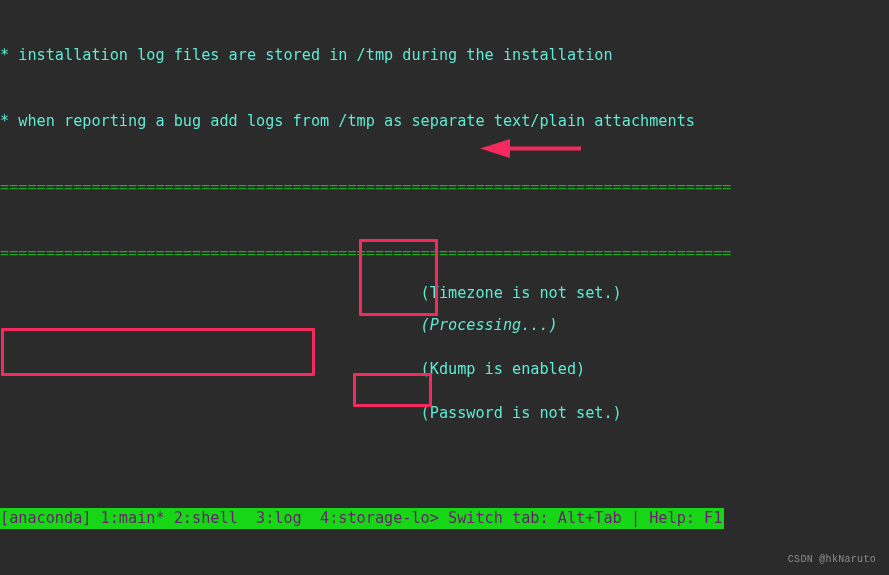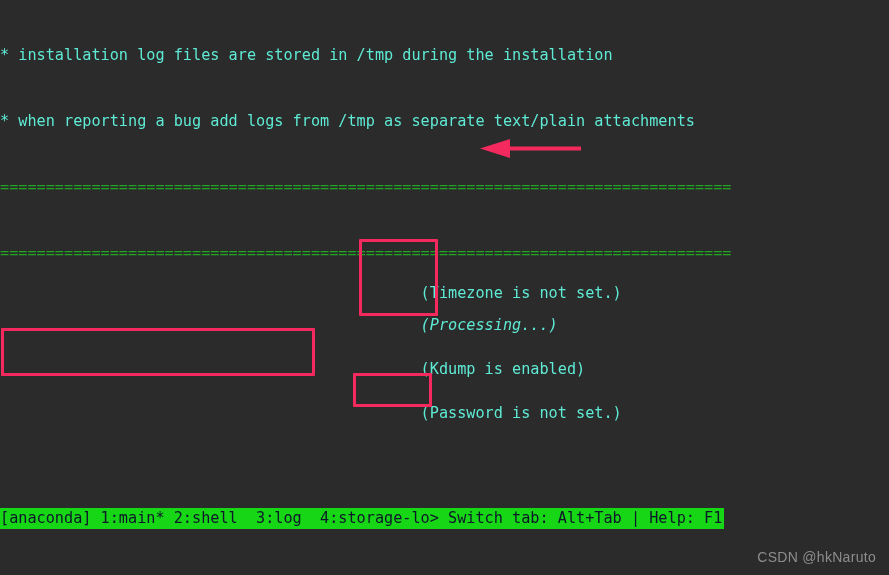--- a/index.html
+++ b/index.html
@@ -64,22 +64,22 @@
   }
   .annot-arrow {
     position: absolute;
     pointer-events: none;
   }
   #watermark {
     position: absolute;
     right: 13px;
     bottom: 10px;
     color: #8d8d8d;
-    font-family: Liberation Sans, sans-serif;
-    font-size: 14px;
+    font-family: Liberation Mono, monospace;
+    font-size: 10px;
     letter-spacing: .3px;
   }
 </style>
 </head>
 <body>
 
 <div id="screen">
 
   <div class="term">
     <div class="line">* installation log files are stored in /tmp during the installation</div>
@@ -114,21 +114,21 @@
     
   </div>
 
   <div class="term" style="pointer-events:none;">
     <div class="line" style="position:absolute; left:0; top:282px;">                                              (Timezone is not set.)</div>
     <div class="line" style="position:absolute; left:0; top:314px;font-style:italic;">                                              (Processing...)</div>
     <div class="line" style="position:absolute; left:0; top:358px;">                                              (Kdump is enabled)</div>
     <div class="line" style="position:absolute; left:0; top:402px;">                                              (Password is not set.)</div>
   </div>
 
-  <div id="statusbar" style="background: rgb(22, 214, 22); color: #0f172a;">[anaconda] 1:main* 2:shell  3:log  4:storage-lo&gt; Switch tab: Alt+Tab | Help: F1</div>
+  <div id="statusbar" style="background: rgb(22, 214, 22); color: #701a75;">[anaconda] 1:main* 2:shell  3:log  4:storage-lo&gt; Switch tab: Alt+Tab | Help: F1</div>
 
   <div class="annot-box" style="left:359px; top:239px; width:79px; height:77px;"></div>
   <div class="annot-box" style="left:1px; top:328px; width:314px; height:48px;"></div>
   <div class="annot-box" style="left:353px; top:373px; width:79px; height:34px;"></div>
 
   <svg class="annot-arrow" style="left:478px; top:137px;" width="104" height="24" viewBox="0 0 104 24">
     <line x1="28" y1="11.5" x2="103" y2="11.5" stroke="#f42a5e" stroke-width="4"></line>
     <polygon points="2,11.5 32,2 32,21" fill="#f42a5e"></polygon>
   </svg>
 

